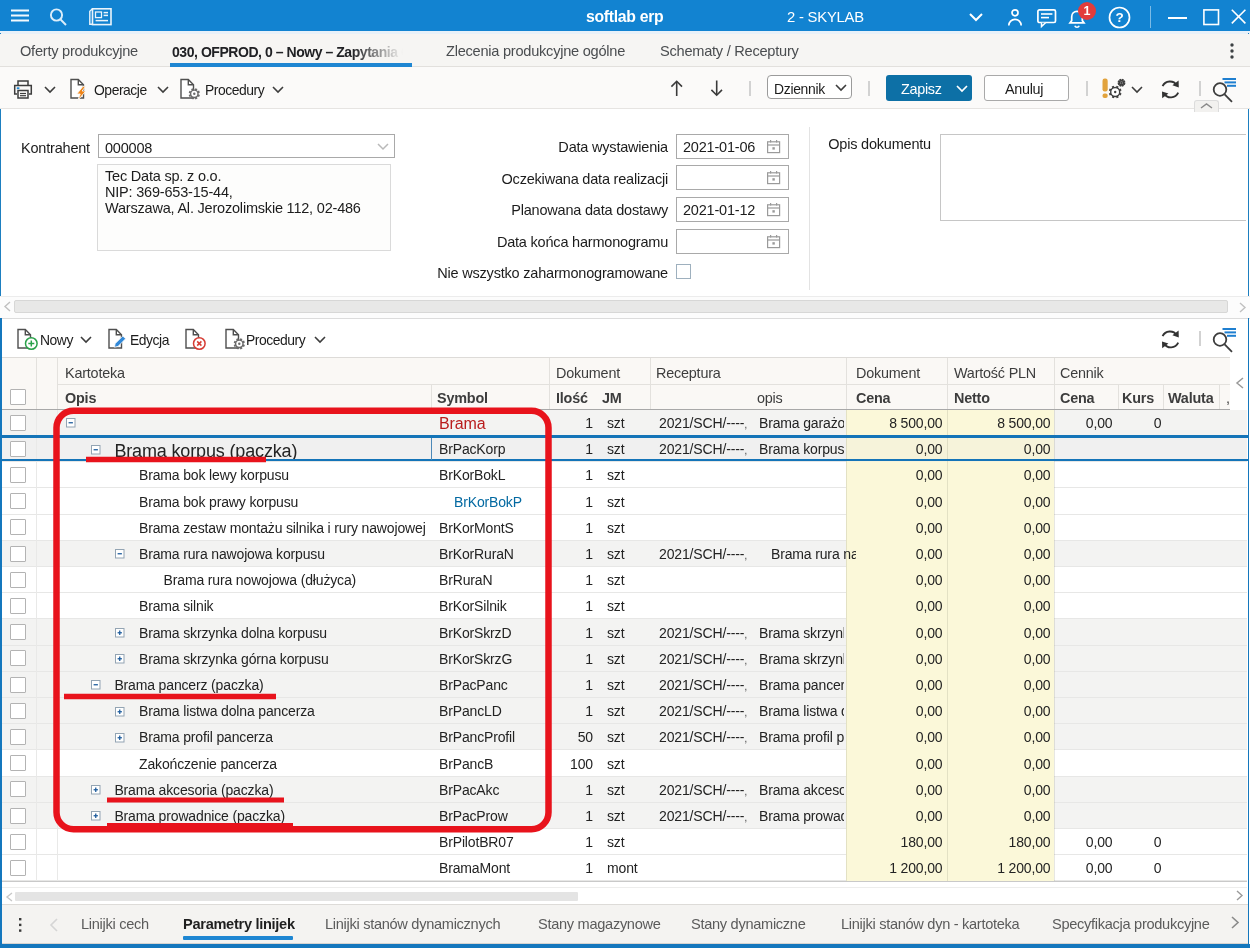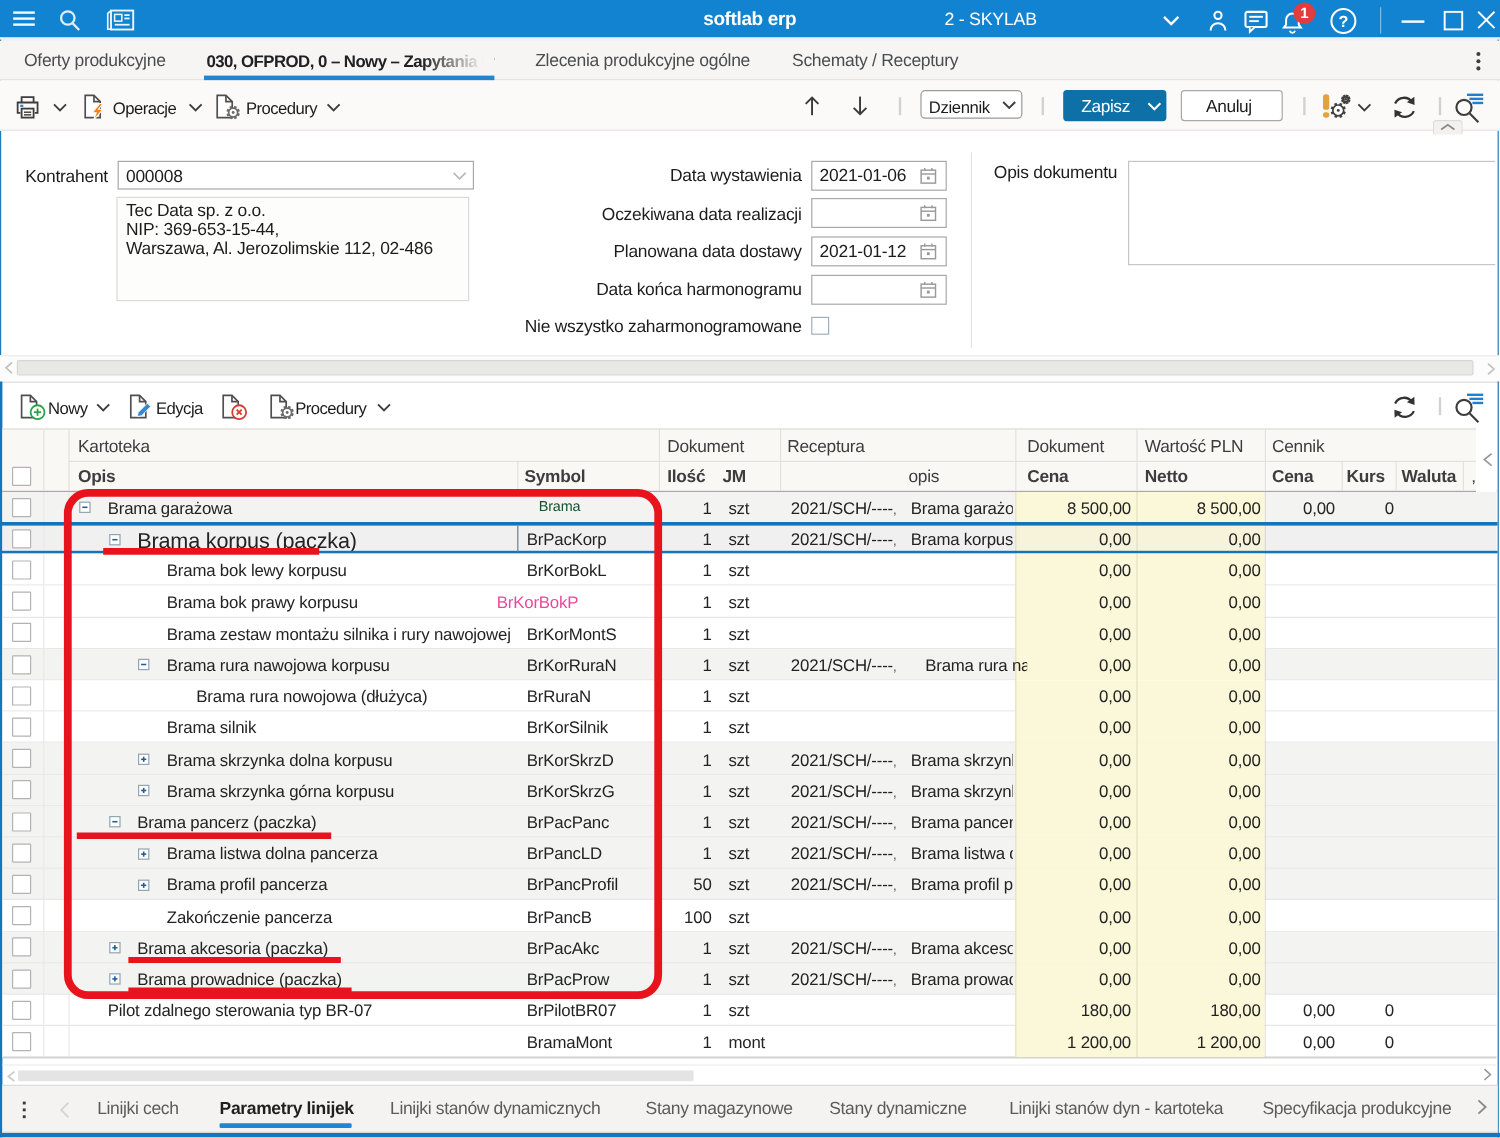--- a/index.html
+++ b/index.html
@@ -412,22 +412,21 @@
 <svg style="left:1235px;top:377px" width="9" height="12">
       <path d="M8 1 L2 6 L8 11" fill="none" stroke="#9a9a9a" stroke-width="1.5"></path>
     </svg>
 <div class="ab" style="left:2px;top:409.8px;width:1245px;height:26.20px;background:#f3f3f2;border-bottom:1px solid #e7e7e6;"></div>
 <div class="ab" style="left:846px;top:409.8px;width:208px;height:26.20px;background:#fbf8d9;"></div>
 <div class="ab" style="left:10px;top:414.6px;width:16px;height:16px;border:1px solid #b3b3b3;background:#fff;border-radius:1px;"></div>
 <svg style="left:66.0px;top:418.4px" width="10" height="10">
       <rect x="0.5" y="0.5" width="8.5" height="8.5" fill="#fff" stroke="#93a4b3" stroke-width="1"></rect>
       <line x1="2.6" y1="4.75" x2="6.9" y2="4.75" stroke="#1f5d9e" stroke-width="1.3"></line>
     </svg>
-<div class="lbl" style="left:89.8px;top:415.0px;width:341px;overflow:hidden;font-size:14px;letter-spacing:-0.15px;color:#232323;">Brama garażowa</div>
-<div class="lbl" style="left:449px;top:415.0px;font-size:12px;letter-spacing:-0.15px;color:#14532d;">Brama</div>
+<div class="lbl" style="left:439px;top:415.0px;font-size:16px;letter-spacing:-0.15px;color:#b91c1c;">Brama</div>
 <div class="lbl" style="left:500px;top:415.0px;width:93px;text-align:right;font-size:14px;letter-spacing:-0.15px;color:#232323;">1</div>
 <div class="lbl" style="left:607px;top:415.0px;font-size:14px;letter-spacing:-0.15px;color:#232323;">szt</div>
 <div class="lbl" style="left:659px;top:415.0px;font-size:14px;letter-spacing:-0.15px;color:#232323;">2021/SCH/----<span style="font-size:11px;color:#555;">,</span></div>
 <div class="lbl" style="left:759px;top:415.0px;width:85px;overflow:hidden;font-size:14px;letter-spacing:-0.15px;color:#232323;">Brama garażo</div>
 <div class="lbl" style="left:850px;top:415.0px;width:92.5px;text-align:right;font-size:14px;letter-spacing:-0.15px;color:#232323;">8 500,00</div>
 <div class="lbl" style="left:950px;top:415.0px;width:100.5px;text-align:right;font-size:14px;letter-spacing:-0.15px;color:#232323;">8 500,00</div>
 <div class="lbl" style="left:1040px;top:415.0px;width:72.5px;text-align:right;font-size:14px;letter-spacing:-0.15px;color:#232323;">0,00</div>
 <div class="lbl" style="left:1120px;top:415.0px;width:41.5px;text-align:right;font-size:14px;letter-spacing:-0.15px;color:#232323;">0</div>
 <div class="ab" style="left:2px;top:436.0px;width:1245px;height:26.20px;background:#f0f0f0;border-bottom:1px solid #e7e7e6;"></div>
 <div class="ab" style="left:846px;top:436.0px;width:208px;height:26.20px;background:#f6f3da;"></div>
@@ -450,21 +449,21 @@
 <div class="lbl" style="left:139.0px;top:467.4px;width:292px;overflow:hidden;font-size:14px;letter-spacing:-0.15px;color:#232323;">Brama bok lewy korpusu</div>
 <div class="lbl" style="left:439px;top:467.4px;font-size:14px;letter-spacing:-0.15px;color:#232323;">BrKorBokL</div>
 <div class="lbl" style="left:500px;top:467.4px;width:93px;text-align:right;font-size:14px;letter-spacing:-0.15px;color:#232323;">1</div>
 <div class="lbl" style="left:607px;top:467.4px;font-size:14px;letter-spacing:-0.15px;color:#232323;">szt</div>
 <div class="lbl" style="left:850px;top:467.4px;width:92.5px;text-align:right;font-size:14px;letter-spacing:-0.15px;color:#232323;">0,00</div>
 <div class="lbl" style="left:950px;top:467.4px;width:100.5px;text-align:right;font-size:14px;letter-spacing:-0.15px;color:#232323;">0,00</div>
 <div class="ab" style="left:2px;top:488.4px;width:1245px;height:26.20px;background:#ffffff;border-bottom:1px solid #e7e7e6;"></div>
 <div class="ab" style="left:846px;top:488.4px;width:208px;height:26.20px;background:#fbf8d9;"></div>
 <div class="ab" style="left:10px;top:493.2px;width:16px;height:16px;border:1px solid #b3b3b3;background:#fff;border-radius:1px;"></div>
 <div class="lbl" style="left:139.0px;top:493.6px;width:292px;overflow:hidden;font-size:14px;letter-spacing:-0.15px;color:#232323;">Brama bok prawy korpusu</div>
-<div class="lbl" style="left:414px;top:493.6px;font-size:14px;letter-spacing:-0.15px;color:#ec4899;">BrKorBokP</div>
+<div class="lbl" style="left:454px;top:493.6px;font-size:14px;letter-spacing:-0.15px;color:#0369a1;">BrKorBokP</div>
 <div class="lbl" style="left:500px;top:493.6px;width:93px;text-align:right;font-size:14px;letter-spacing:-0.15px;color:#232323;">1</div>
 <div class="lbl" style="left:607px;top:493.6px;font-size:14px;letter-spacing:-0.15px;color:#232323;">szt</div>
 <div class="lbl" style="left:850px;top:493.6px;width:92.5px;text-align:right;font-size:14px;letter-spacing:-0.15px;color:#232323;">0,00</div>
 <div class="lbl" style="left:950px;top:493.6px;width:100.5px;text-align:right;font-size:14px;letter-spacing:-0.15px;color:#232323;">0,00</div>
 <div class="ab" style="left:2px;top:514.6px;width:1245px;height:26.20px;background:#ffffff;border-bottom:1px solid #e7e7e6;"></div>
 <div class="ab" style="left:846px;top:514.6px;width:208px;height:26.20px;background:#fbf8d9;"></div>
 <div class="ab" style="left:10px;top:519.4px;width:16px;height:16px;border:1px solid #b3b3b3;background:#fff;border-radius:1px;"></div>
 <div class="lbl" style="left:139.0px;top:519.8px;width:292px;overflow:hidden;font-size:14px;letter-spacing:-0.15px;color:#232323;">Brama zestaw montażu silnika i rury nawojowej</div>
 <div class="lbl" style="left:439px;top:519.8px;font-size:14px;letter-spacing:-0.15px;color:#232323;">BrKorMontS</div>
 <div class="lbl" style="left:500px;top:519.8px;width:93px;text-align:right;font-size:14px;letter-spacing:-0.15px;color:#232323;">1</div>
@@ -620,21 +619,20 @@
 <div class="lbl" style="left:439px;top:808.0px;font-size:14px;letter-spacing:-0.15px;color:#232323;">BrPacProw</div>
 <div class="lbl" style="left:500px;top:808.0px;width:93px;text-align:right;font-size:14px;letter-spacing:-0.15px;color:#232323;">1</div>
 <div class="lbl" style="left:607px;top:808.0px;font-size:14px;letter-spacing:-0.15px;color:#232323;">szt</div>
 <div class="lbl" style="left:659px;top:808.0px;font-size:14px;letter-spacing:-0.15px;color:#232323;">2021/SCH/----<span style="font-size:11px;color:#555;">,</span></div>
 <div class="lbl" style="left:759px;top:808.0px;width:85px;overflow:hidden;font-size:14px;letter-spacing:-0.15px;color:#232323;">Brama prowad</div>
 <div class="lbl" style="left:850px;top:808.0px;width:92.5px;text-align:right;font-size:14px;letter-spacing:-0.15px;color:#232323;">0,00</div>
 <div class="lbl" style="left:950px;top:808.0px;width:100.5px;text-align:right;font-size:14px;letter-spacing:-0.15px;color:#232323;">0,00</div>
 <div class="ab" style="left:2px;top:829.0px;width:1245px;height:26.20px;background:#ffffff;border-bottom:1px solid #e7e7e6;"></div>
 <div class="ab" style="left:846px;top:829.0px;width:208px;height:26.20px;background:#fbf8d9;"></div>
 <div class="ab" style="left:10px;top:833.8px;width:16px;height:16px;border:1px solid #b3b3b3;background:#fff;border-radius:1px;"></div>
-<div class="lbl" style="left:89.8px;top:834.2px;width:341px;overflow:hidden;font-size:14px;letter-spacing:-0.15px;color:#232323;">Pilot zdalnego sterowania typ BR-07</div>
 <div class="lbl" style="left:439px;top:834.2px;font-size:14px;letter-spacing:-0.15px;color:#232323;">BrPilotBR07</div>
 <div class="lbl" style="left:500px;top:834.2px;width:93px;text-align:right;font-size:14px;letter-spacing:-0.15px;color:#232323;">1</div>
 <div class="lbl" style="left:607px;top:834.2px;font-size:14px;letter-spacing:-0.15px;color:#232323;">szt</div>
 <div class="lbl" style="left:850px;top:834.2px;width:92.5px;text-align:right;font-size:14px;letter-spacing:-0.15px;color:#232323;">180,00</div>
 <div class="lbl" style="left:950px;top:834.2px;width:100.5px;text-align:right;font-size:14px;letter-spacing:-0.15px;color:#232323;">180,00</div>
 <div class="lbl" style="left:1040px;top:834.2px;width:72.5px;text-align:right;font-size:14px;letter-spacing:-0.15px;color:#232323;">0,00</div>
 <div class="lbl" style="left:1120px;top:834.2px;width:41.5px;text-align:right;font-size:14px;letter-spacing:-0.15px;color:#232323;">0</div>
 <div class="ab" style="left:2px;top:855.2px;width:1245px;height:26.20px;background:#ffffff;border-bottom:1px solid #e7e7e6;"></div>
 <div class="ab" style="left:846px;top:855.2px;width:208px;height:26.20px;background:#fbf8d9;"></div>
 <div class="ab" style="left:10px;top:860.0px;width:16px;height:16px;border:1px solid #b3b3b3;background:#fff;border-radius:1px;"></div>

